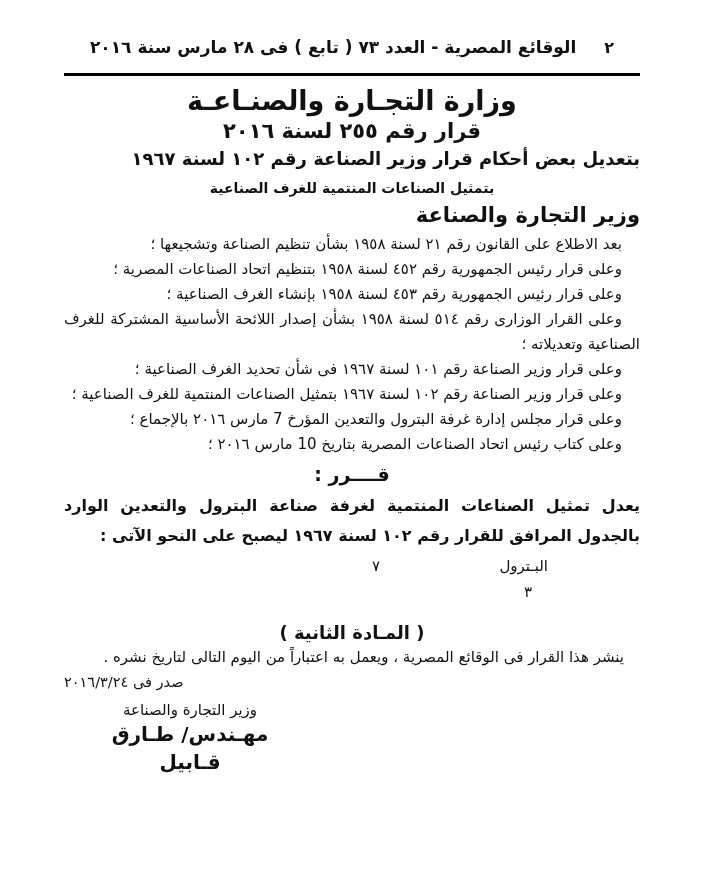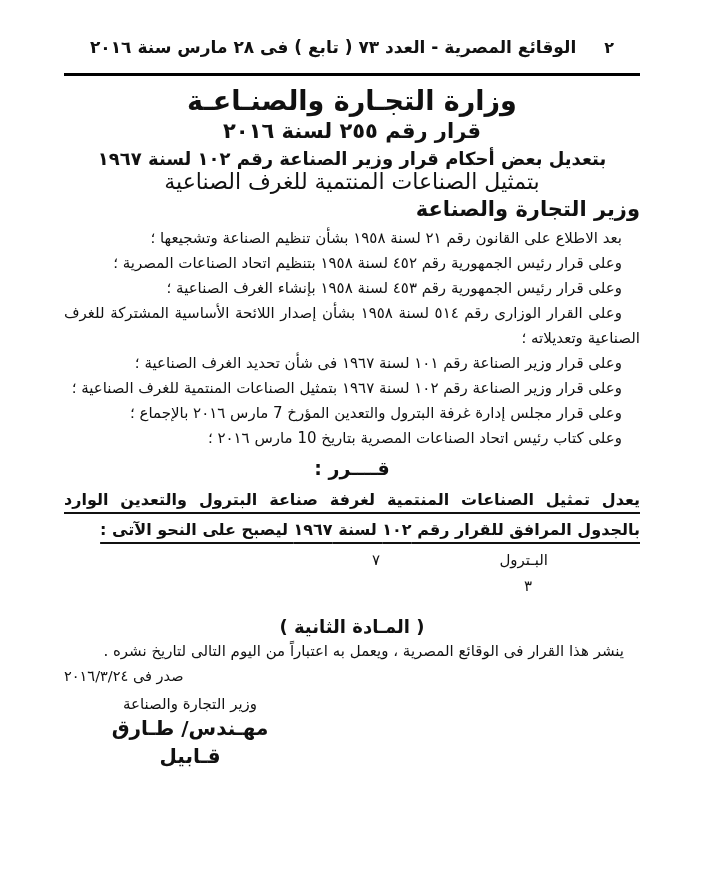--- a/index.html
+++ b/index.html
@@ -33,42 +33,41 @@
   .header-rule {
     margin-top: 14px;
     height: 3px;
     background: #000000;
     width: 100%;
   }
   
   .title-block { text-align: center; }
   .t-ministry { margin-top: 8px; font-size: 27px; font-weight: bold; line-height: 34px; letter-spacing: 0.5px; }
   .t-decree   { font-size: 21px; font-weight: bold; line-height: 26px; }
-  .t-sub1     { margin-top: 3px; font-size: 18px; font-weight: bold; line-height: 24px; }
-  .t-sub2     { margin-top: 0; font-size: 22px; font-weight: normal; line-height: 22px; }
+  .t-sub1     { margin-top: 3px; font-size: 18px; font-weight: bold; line-height: 24px; text-align: right; }
+  .t-sub2     { margin-top: 6px; font-size: 14px; font-weight: bold; line-height: 22px; }
   
   .issuer { margin-top: 3px; font-size: 21px; font-weight: bold; line-height: 27px; text-align: right; }
   
   .preamble { margin-top: 3px; }
   .preamble p {
     font-size: 15px;
     line-height: 25px;
     text-indent: 18px;
     text-align: justify;
   }
   
   .decided   { margin-top: 5px; text-align: center; font-size: 19px; font-weight: bold; line-height: 24px; }
   .a-heading { text-align: center; font-size: 18px; font-weight: bold; line-height: 24px; }
   .a1-body {
     margin-top: 5px;
     font-size: 16px;
     font-weight: bold;
     line-height: 30px;
     text-align: justify;
-    text-decoration: underline;
     text-decoration-thickness: 1.5px;
     text-underline-offset: 7px;
   }
   
   .rep-list { margin-top: 2px; }
   .rep-row {
     display: flex;
     direction: rtl;
     margin-right: 92px;
     font-size: 15px;

